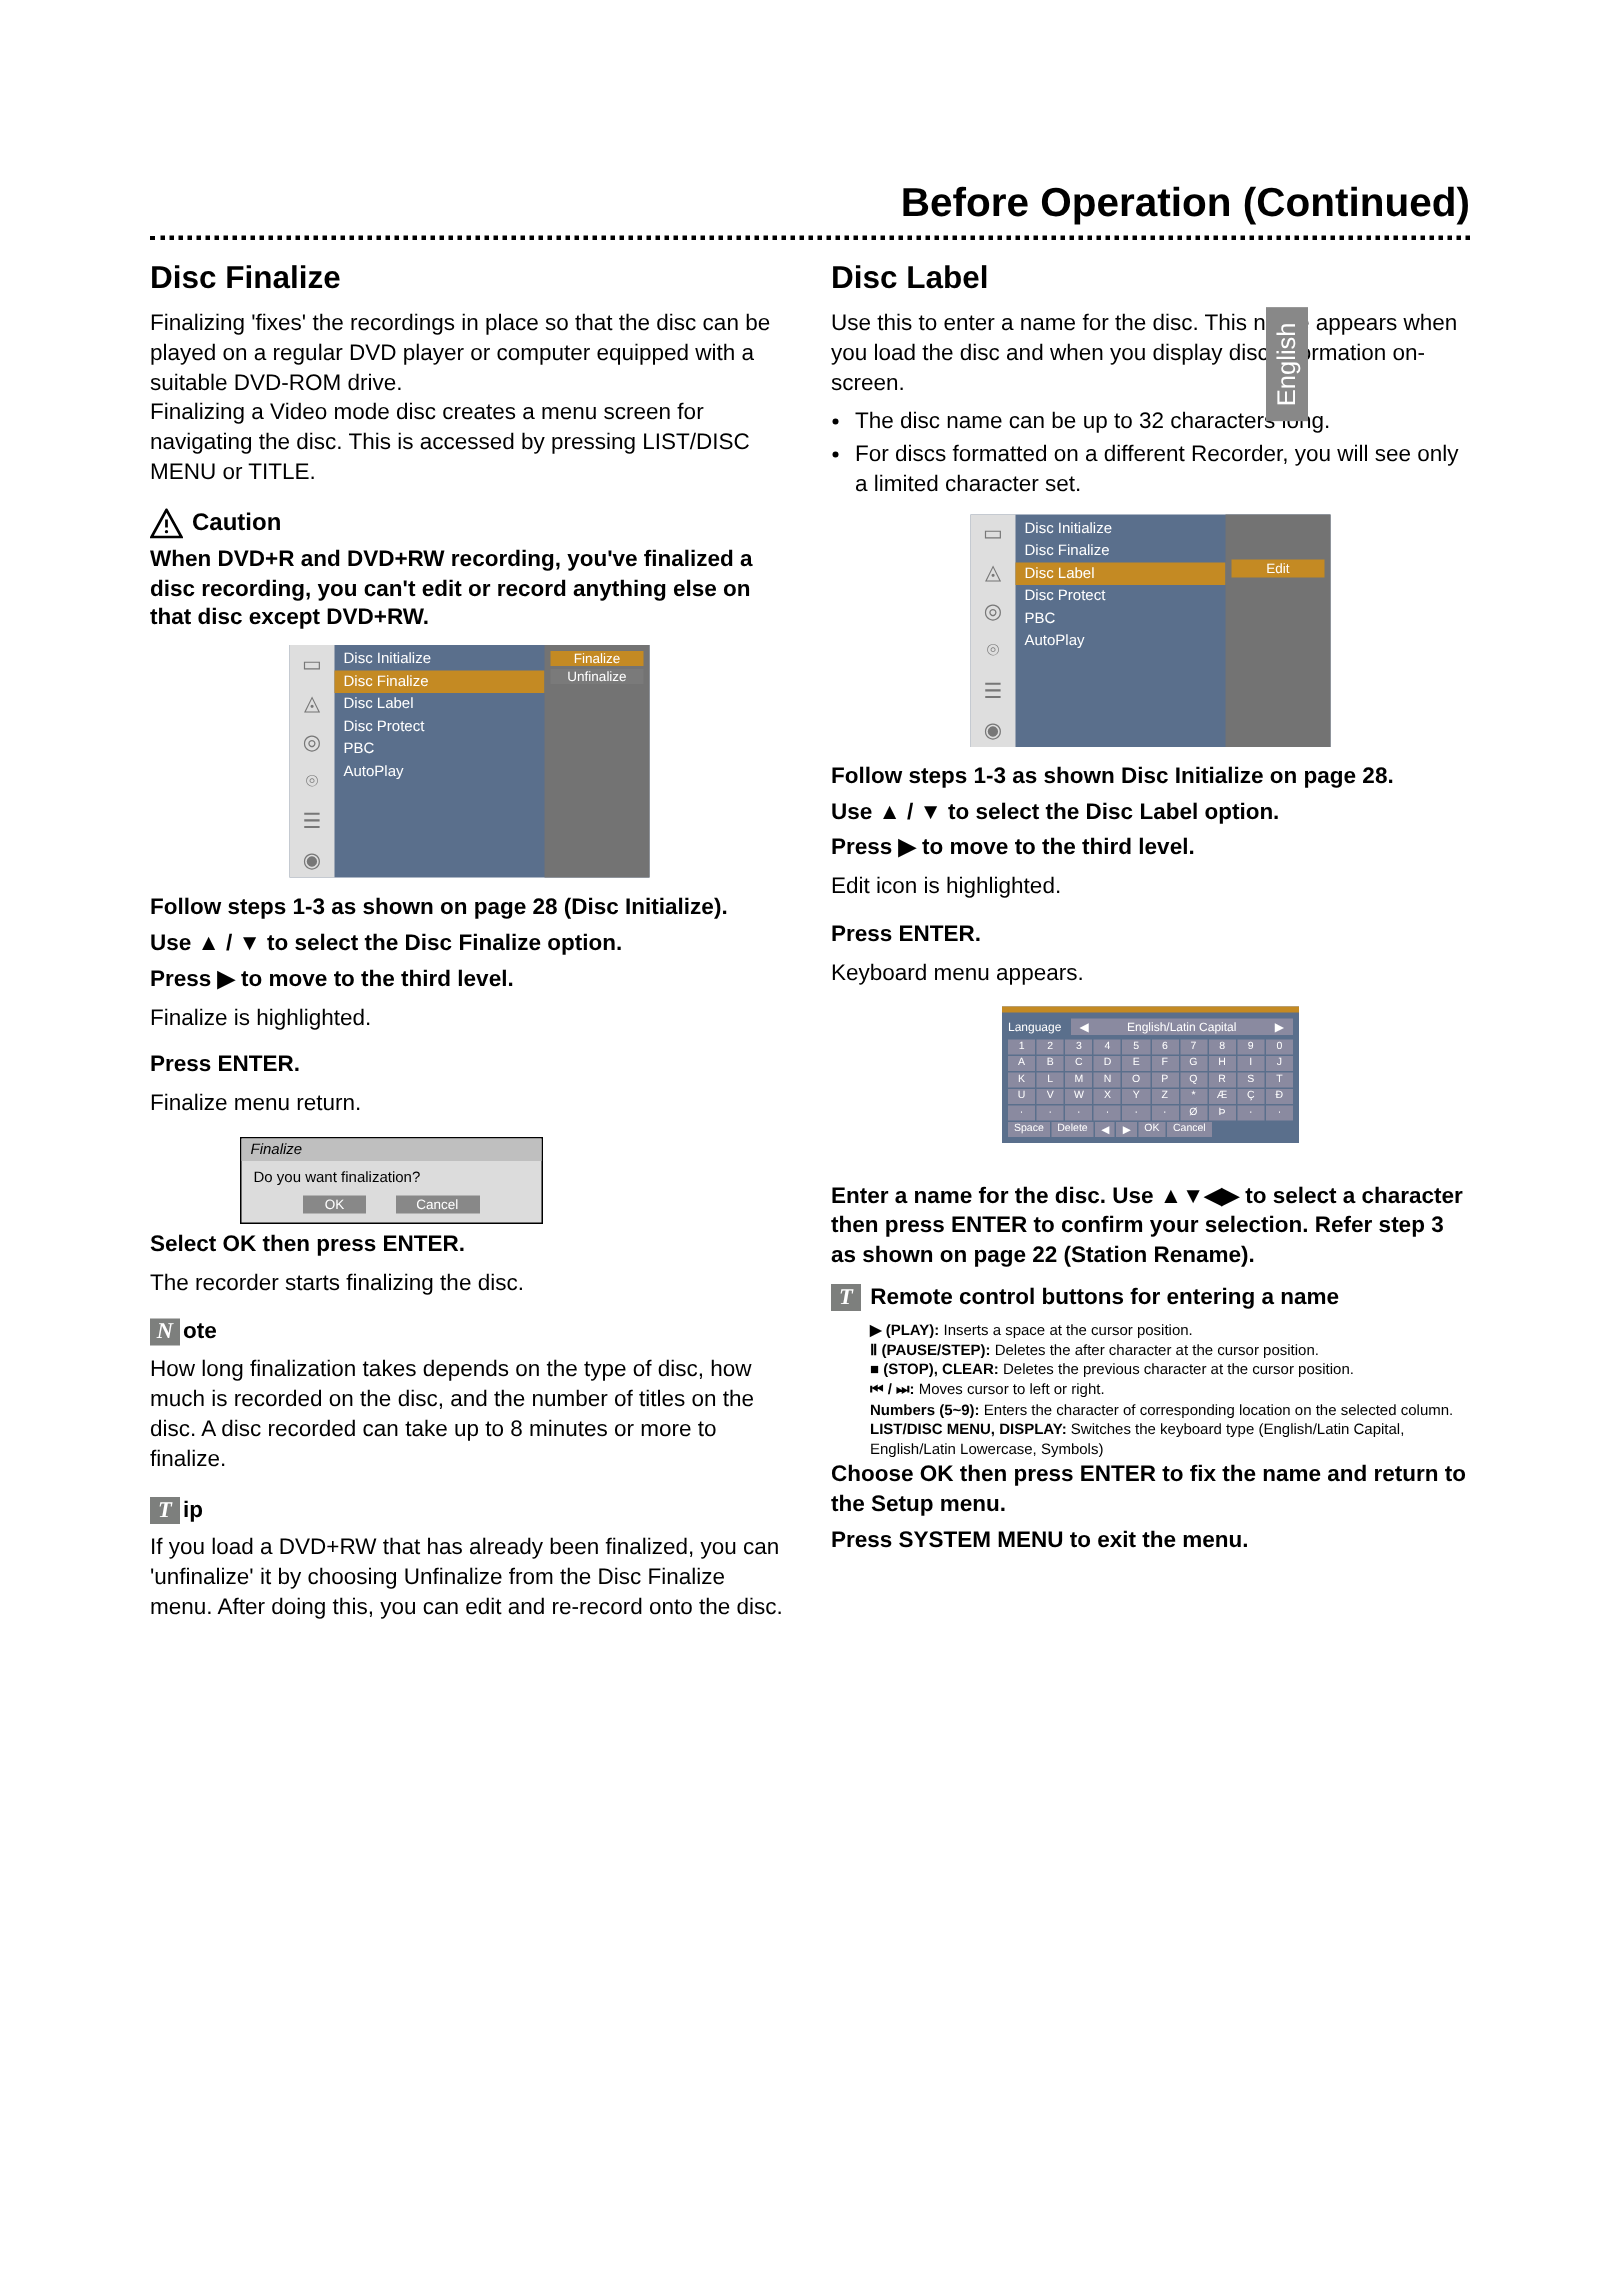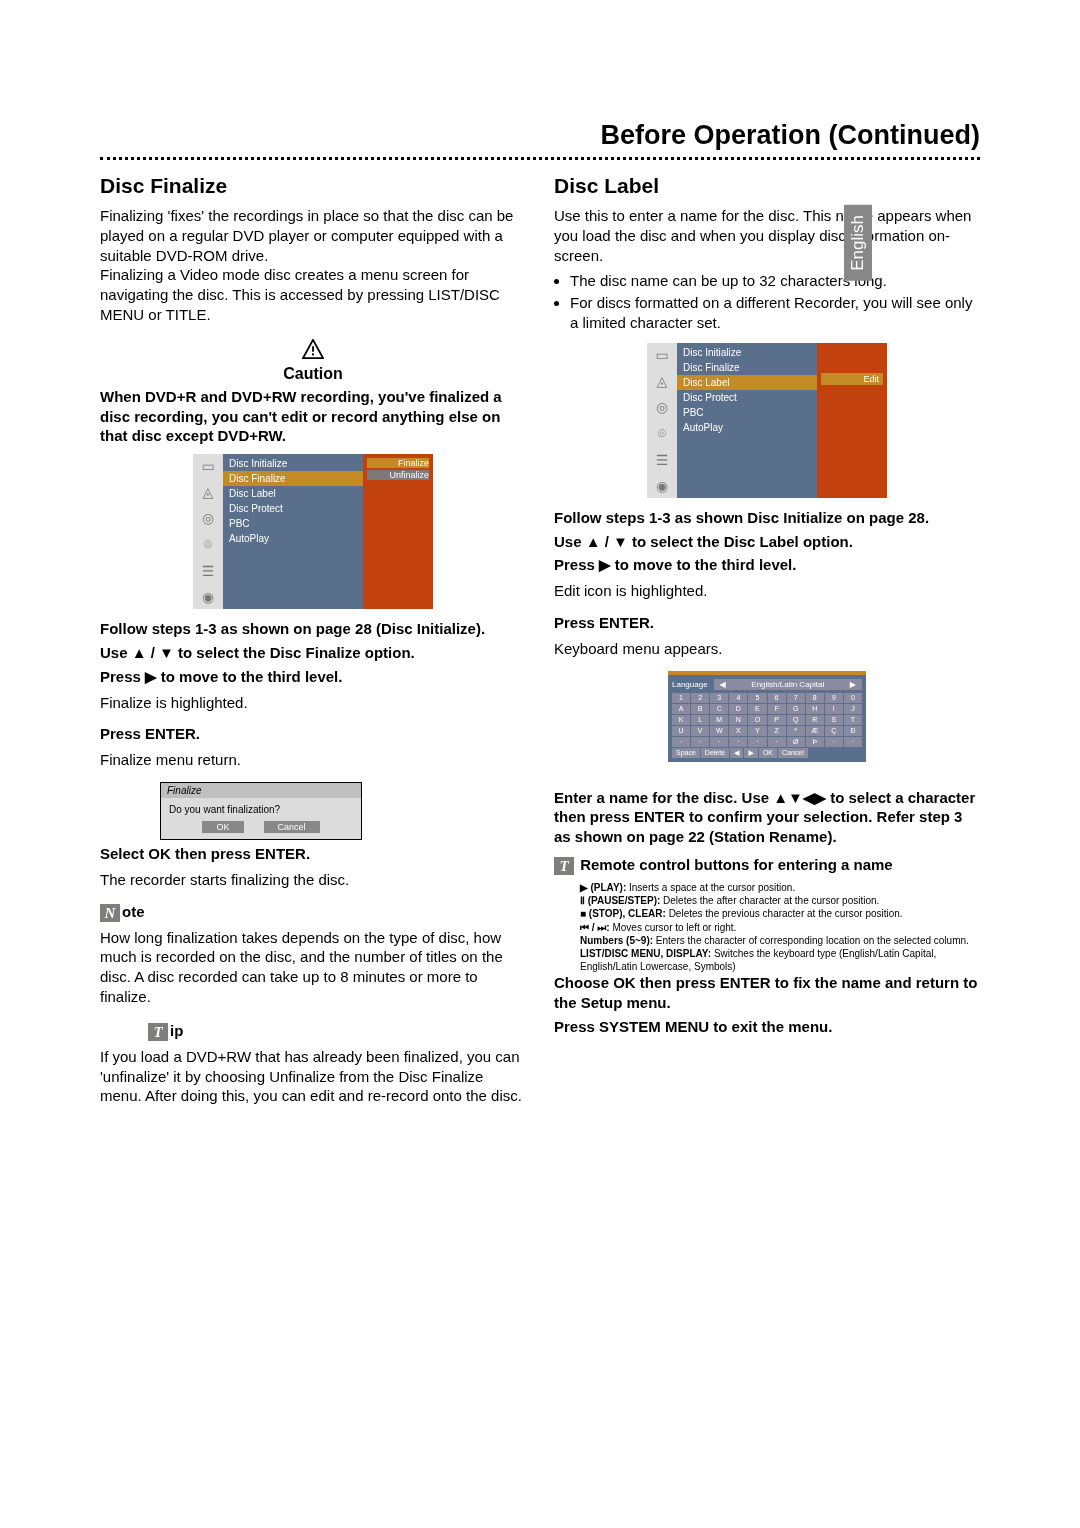--- a/index.html
+++ b/index.html
@@ -48,21 +48,21 @@
     font-weight: bold;
     color: #000;
     margin-bottom: 8px;
   }
   .para {
     font-size: 15px;
     line-height: 1.32;
     margin-bottom: 6px;
   }
   .bold { font-weight: bold; }
-  .caution-row { display:flex; align-items:center; gap:6px; margin:14px 0 4px 0;flex-direction:column;}
+  .caution-row { display:flex; align-items:center; gap:6px; margin:14px 0 4px 0;}
   .caution-icon {
     width: 22px; height: 20px;
   }
   .bullet-list { padding-left: 16px; margin:4px 0 10px 0; }
   .bullet-list li { font-size:15px; line-height:1.32; margin-bottom:2px;}
   
   .osd {
     width: 240px;
     margin: 8px auto 10px auto;
     background: #5a6f8c;
@@ -85,23 +85,23 @@
     padding: 2px 0;
   }
   .osd-item {
     padding: 2px 6px;
   }
   .osd-item.sel {
     background: #c48a23;
   }
   .osd-right {
     width: 70px;
-    background: #c2410c;
+    background: #737373;
     padding: 2px 0;
-    text-align:right;
+    text-align:center;
   }
   .osd-right-btn { background:#c48a23; margin:2px 4px; font-size:9px;}
   .osd-right-grey { background:#7a7a7a; margin:2px 4px; font-size:9px;}
   .osd-right-btn2 { background:#c48a23; margin:28px 4px 2px 4px; font-size:9px; padding:1px 4px;}
   
   .dialog {
     width: 200px;
     margin: 4px 0 4px 60px;
     border: 1px solid #000;
     background:#dcdcdc;
@@ -204,21 +204,21 @@
       <div class="group">
         <div class="para bold">Select OK then press ENTER.</div>
         <div class="para">The recorder starts finalizing the disc.</div>
       </div>
 
       <div class="para">
         <span class="note-icon">N</span><b>ote</b>
       </div>
       <div class="para">How long finalization takes depends on the type of disc, how much is recorded on the disc, and the number of titles on the disc. A disc recorded can take up to 8 minutes or more to finalize.</div>
 
-      <div class="para" style="margin-top:14px;margin-left:48px;">
+      <div class="para" style="margin-top:14px;">
         <span class="tip-icon">T</span><b>ip</b>
       </div>
       <div class="para">If you load a DVD+RW that has already been finalized, you can 'unfinalize' it by choosing Unfinalize from the Disc Finalize menu. After doing this, you can edit and re-record onto the disc.</div>
     </div>
 
     <div class="col">
       <div class="sect-title">Disc Label</div>
       <div class="para">Use this to enter a name for the disc. This name appears when you load the disc and when you display disc information on-screen.</div>
       <ul class="bullet-list">
         <li>The disc name can be up to 32 characters long.</li>

